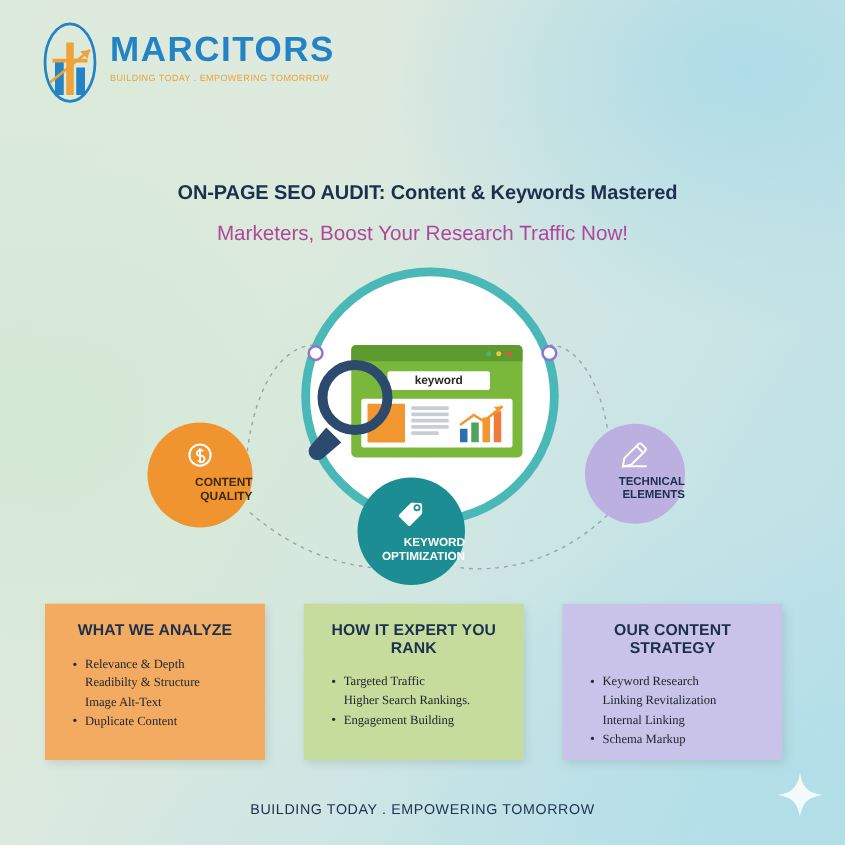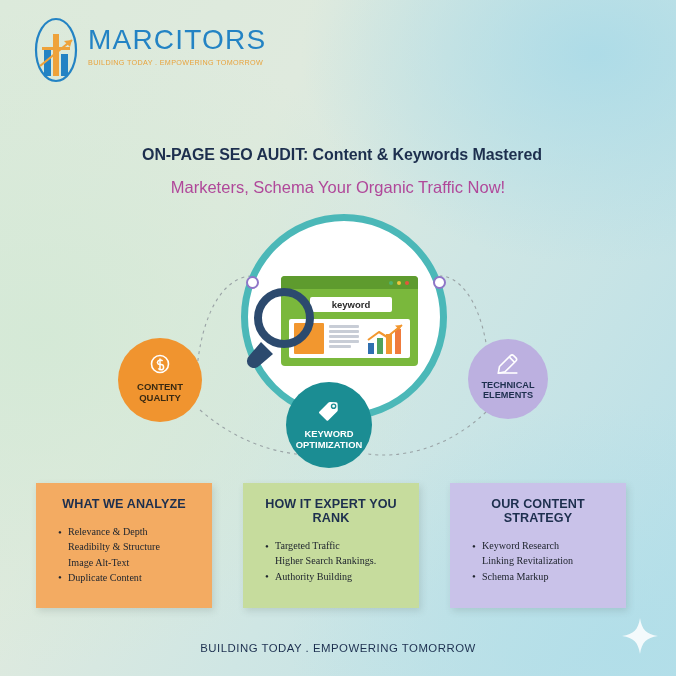--- a/index.html
+++ b/index.html
@@ -39,21 +39,21 @@
     width: 56px;
     height: 72px;
   }
   #logo-text-wrap {
     position: absolute;
     left: 60px;
     top: 14px;
   }
   #logo-wordmark {
     font-size: 28px;
-    font-weight: normal;
+    font-weight: bold;
     letter-spacing: 1.2px;
     color: #2383c4;
     line-height: 1;
     font-family: "Liberation Sans", sans-serif;
   }
   #logo-tagline {
     margin-top: 4px;
     font-size: 7.2px;
     letter-spacing: 0.35px;
     color: #e8a33d;
@@ -215,21 +215,21 @@
     left: 143px;
     top: 72px;
     width: 80px;
     height: 82px;
   }
 
   
   .badge {
     position: absolute;
     border-radius: 50%;
-    text-align: center;
+    text-align: right;
     font-weight: bold;
     font-family: "Liberation Sans", sans-serif;
     line-height: 1.12;
   }
   #badge-content {
     left: 22px;
     top: 124px;
     width: 84px;
     height: 84px;
     background: #f0942f;
@@ -352,21 +352,21 @@
       <path d="M12 52 L44 26" stroke="#eea23a" stroke-width="2.2" fill="none"></path>
       <path d="M44 26 L36 27 L42 33 Z" fill="#eea23a"></path>
     </svg>
     <div id="logo-text-wrap">
       <div id="logo-wordmark">MARCITORS</div>
       <div id="logo-tagline">BUILDING TODAY . EMPOWERING TOMORROW</div>
     </div>
   </div>
 
   <div id="headline">ON-PAGE SEO AUDIT: Content &amp; Keywords Mastered</div>
-  <div id="subheadline">Marketers, Schema Your Organic Traffic Now!</div>
+  <div id="subheadline">Marketers, Boost Your Research Traffic Now!</div>
 
   <div id="graphic">
 
     <svg class="connector">
       <path d="M100 168 C 104 92, 132 62, 156 62" fill="none" stroke="#9aa3a6" stroke-width="1.1" stroke-dasharray="3,4"></path>
       <path d="M394 170 C 392 94, 366 62, 344 62" fill="none" stroke="#9aa3a6" stroke-width="1.1" stroke-dasharray="3,4"></path>
       <path d="M104 196 C 150 236, 200 244, 232 240" fill="none" stroke="#9aa3a6" stroke-width="1.1" stroke-dasharray="3,4"></path>
       <path d="M390 198 C 348 238, 300 244, 272 240" fill="none" stroke="#9aa3a6" stroke-width="1.1" stroke-dasharray="3,4"></path>
       <path d="M248 154 L248 168" fill="none" stroke="#9aa3a6" stroke-width="1.1" stroke-dasharray="3,4"></path>
     </svg>
@@ -451,28 +451,29 @@
         <li>Readibilty &amp; Structure</li>
         <li>Image Alt-Text</li>
         <li class="bulleted">Duplicate Content</li>
       </ul>
     </div>
     <div class="panel" id="panel-1">
       <div class="panel-title">HOW IT EXPERT YOU RANK</div>
       <ul class="panel-list">
         <li class="bulleted">Targeted Traffic</li>
         <li>Higher Search Rankings.</li>
-        <li class="bulleted">Authority Building</li>
+        <li class="bulleted">Engagement Building</li>
       </ul>
     </div>
     <div class="panel" id="panel-2">
       <div class="panel-title">OUR CONTENT STRATEGY</div>
       <ul class="panel-list">
         <li class="bulleted">Keyword Research</li>
         <li>Linking Revitalization</li>
+        <li>Internal Linking</li>
         <li class="bulleted">Schema Markup</li>
       </ul>
     </div>
   </div>
 
   <div id="footer">BUILDING TODAY . EMPOWERING TOMORROW</div>
 
   <svg id="sparkle" viewBox="0 0 40 40">
     <path d="M20 2 C22 14, 26 18, 38 20 C26 22, 22 26, 20 38 C18 26, 14 22, 2 20 C14 18, 18 14, 20 2 Z" fill="#ffffff" opacity="0.85"></path>
   </svg>

